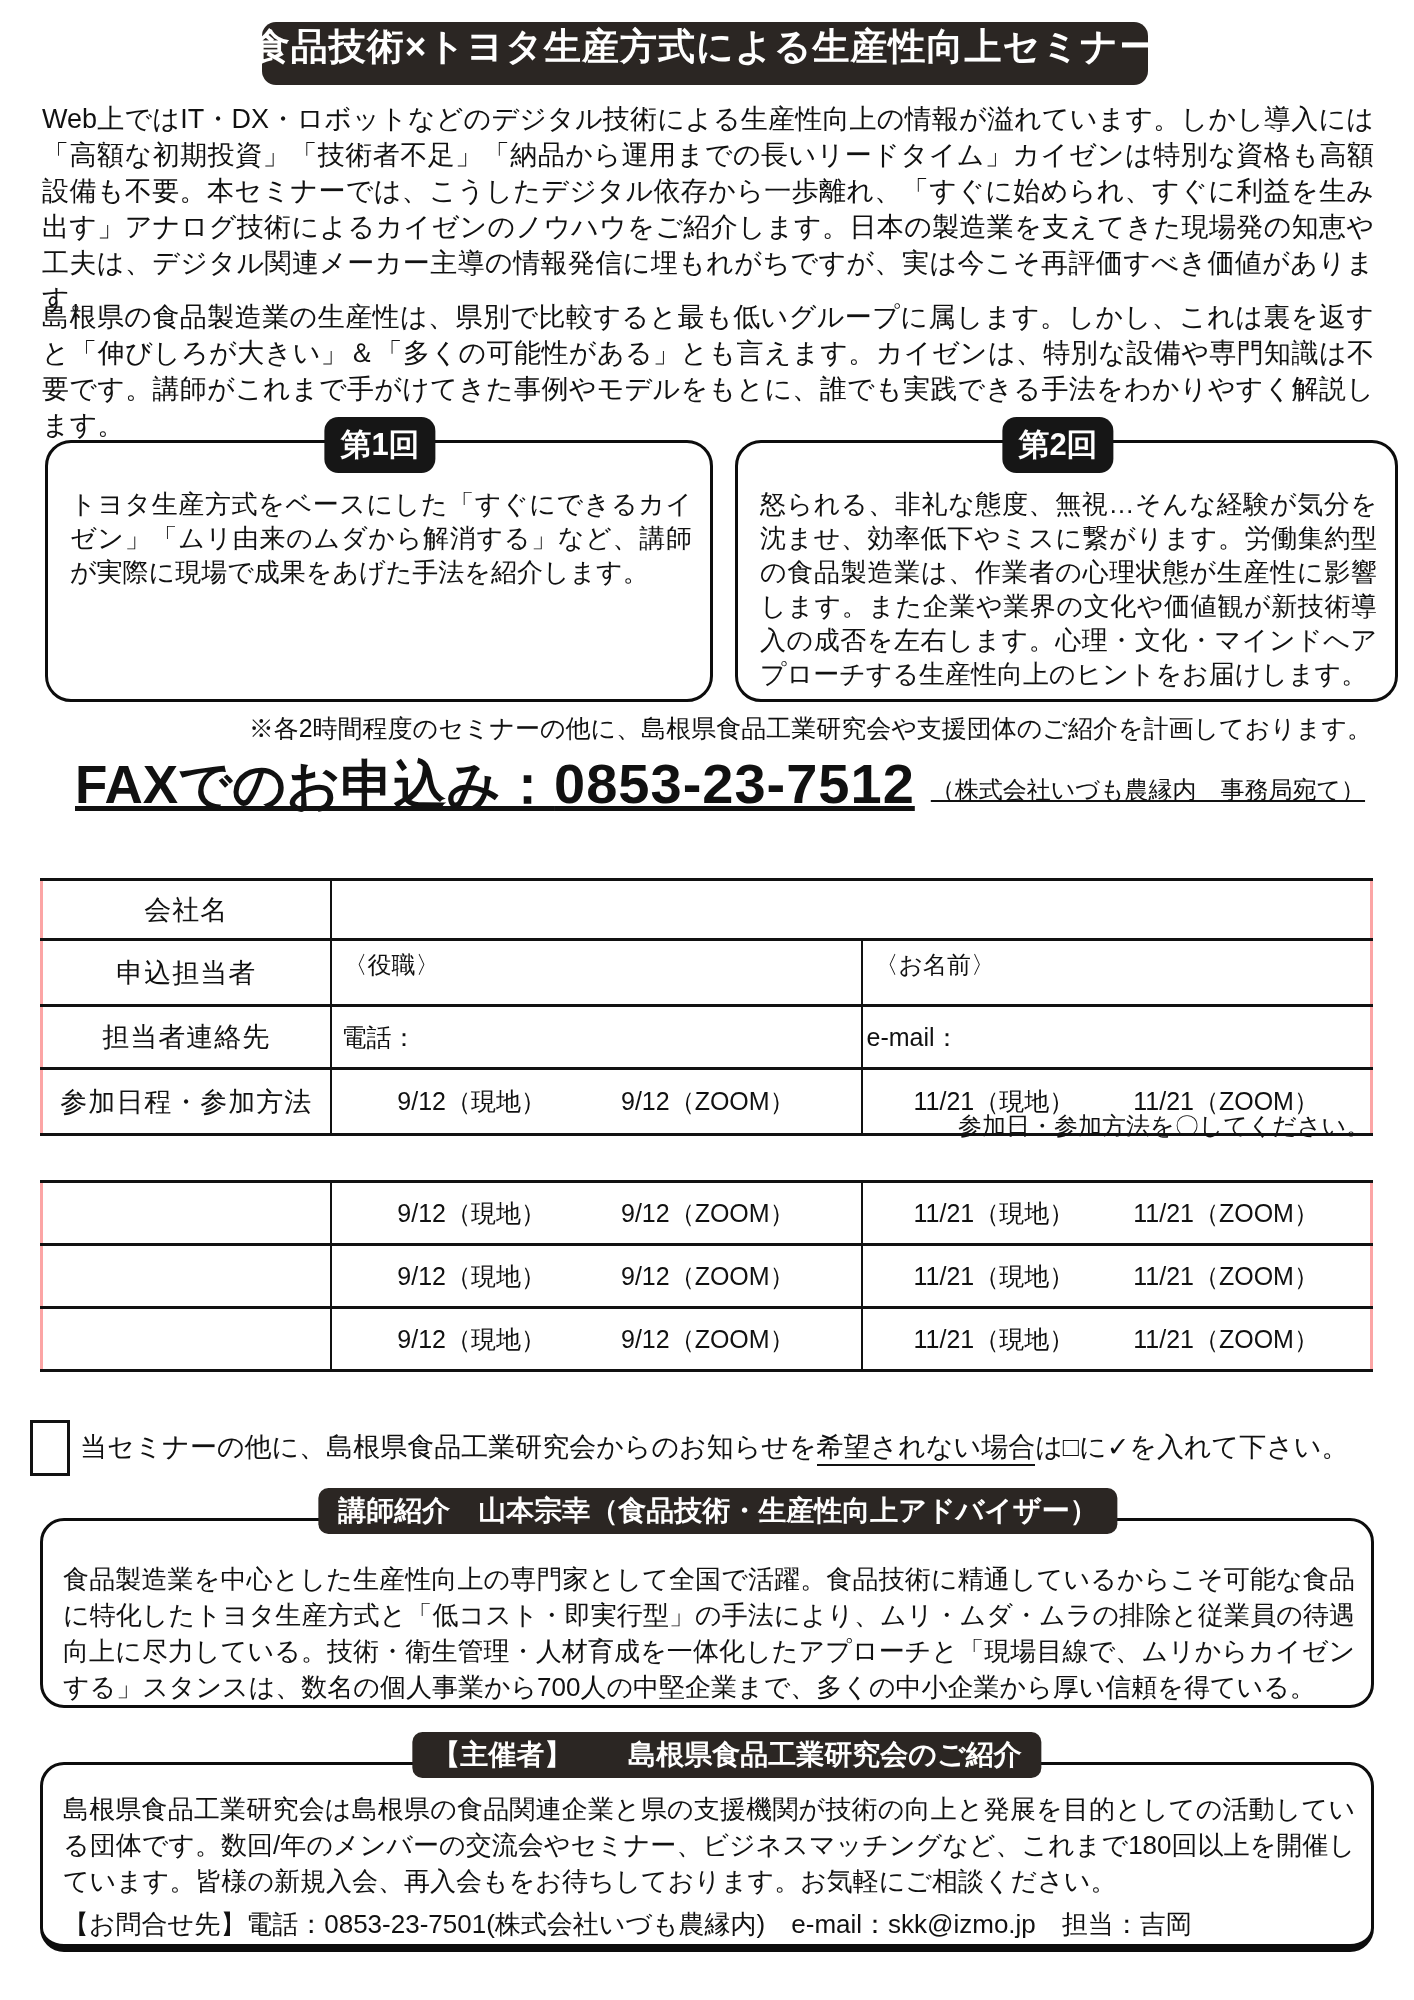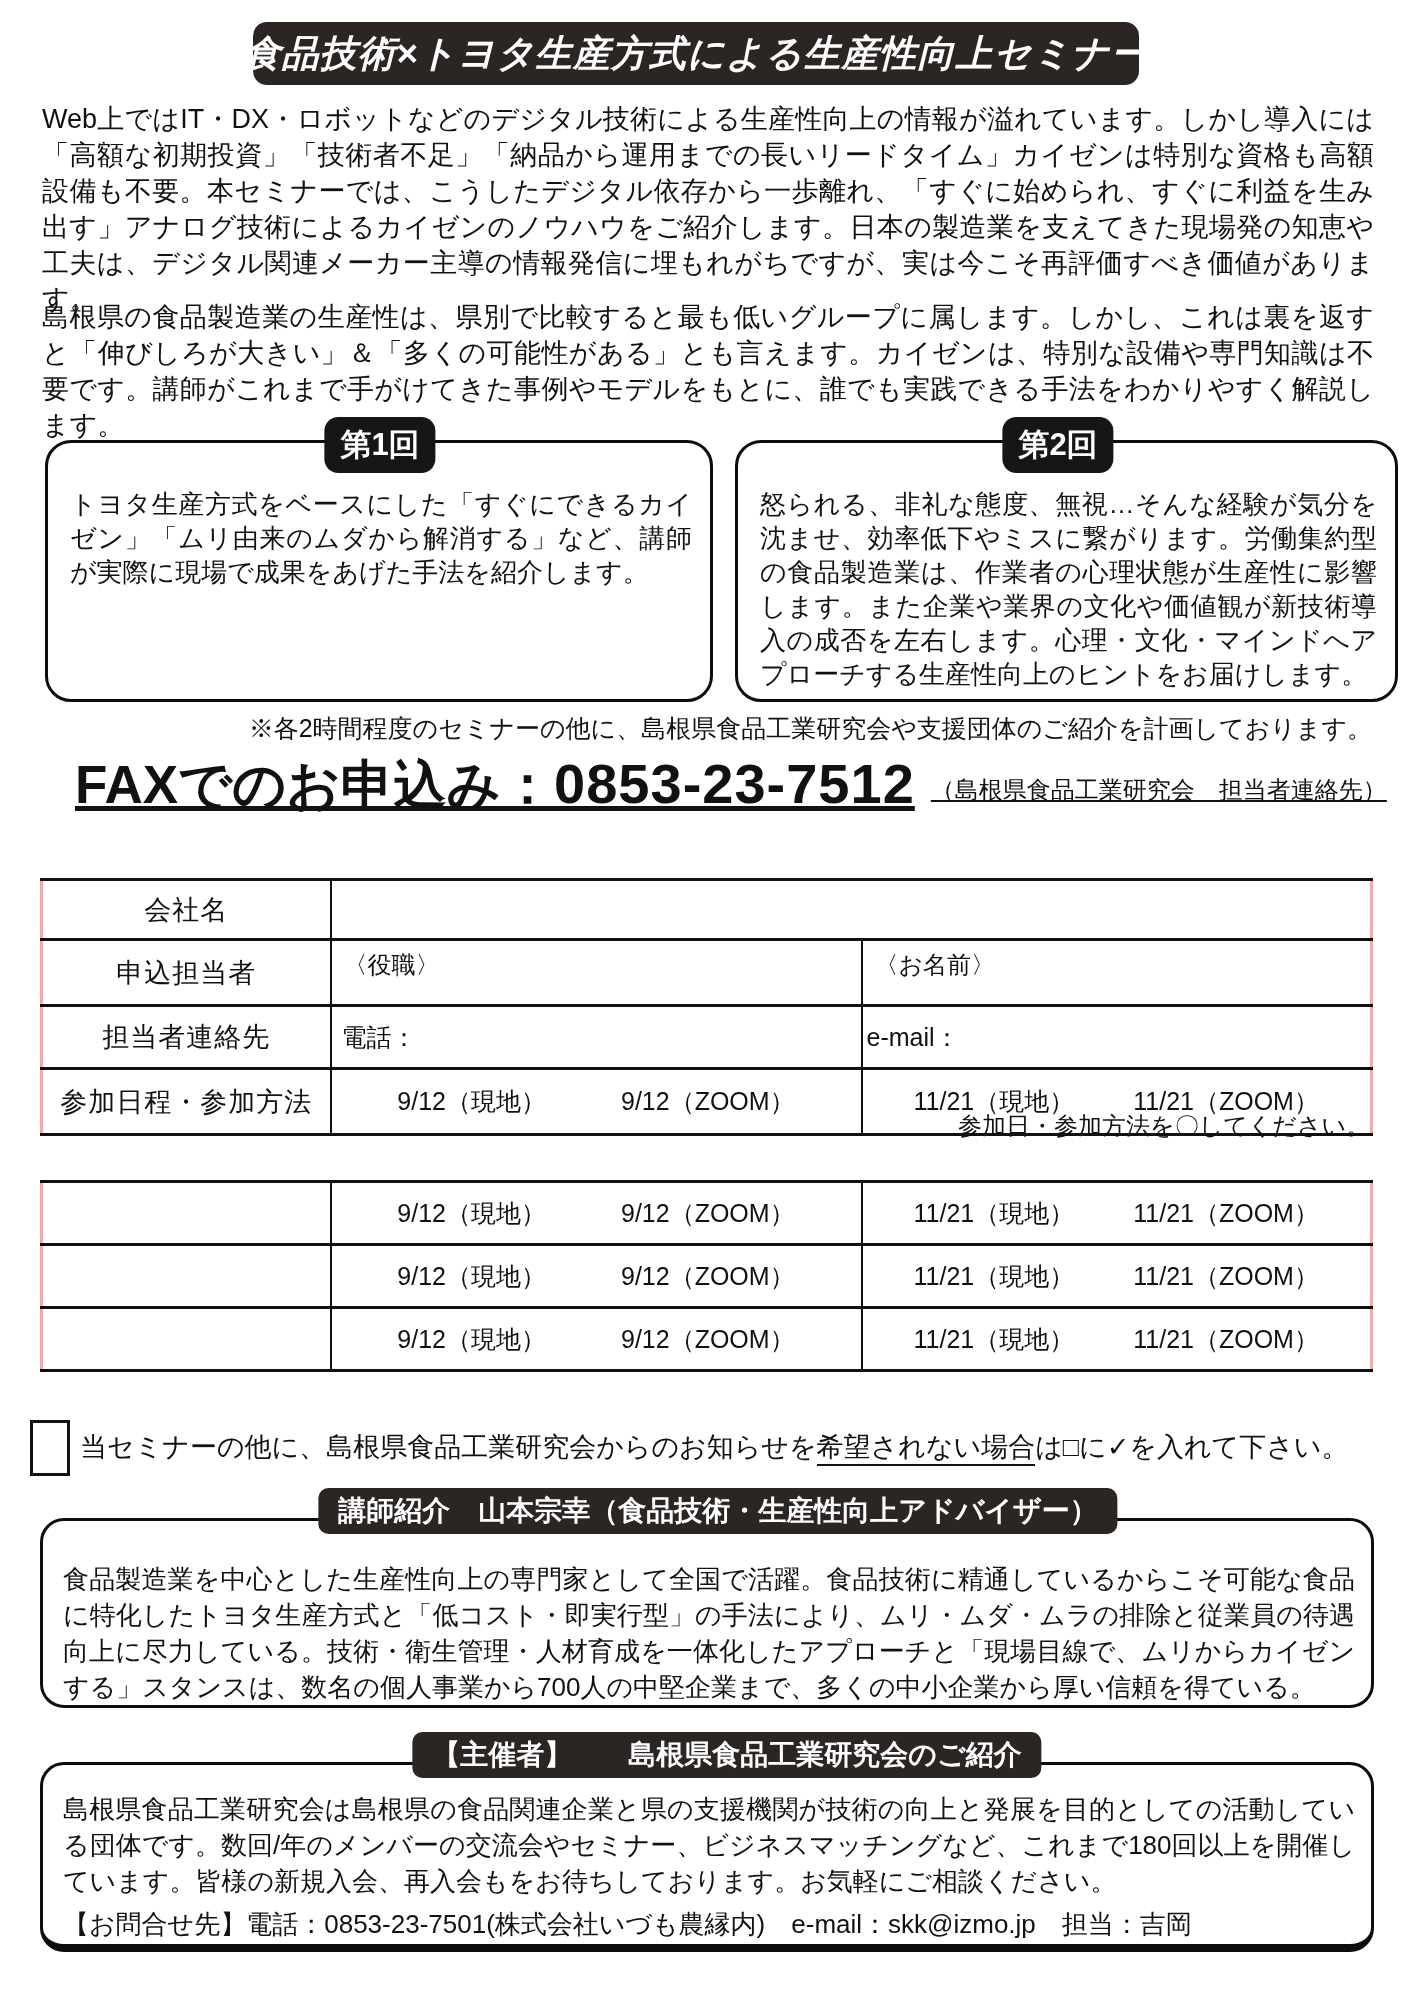--- a/index.html
+++ b/index.html
@@ -4,24 +4,24 @@
 <style>
   html,body{margin:0;padding:0;background:#ffffff;}
   .page{
     position:relative;width:1414px;height:2000px;background:#ffffff;
     font-family:"Liberation Sans", sans-serif;color:#111;overflow:hidden;
   }
   p{margin:0;}
 
   
   .title-banner{
-    position:absolute;left:253px;top:22px;width:886px;height:63px;
+    position:absolute;left:262px;top:22px;width:886px;height:63px;
     background:#2b2623;color:#fff;border-radius:14px;
-    display:flex;align-items:center;justify-content:center;
-    font-size:37px;font-weight:bold;letter-spacing:1px;white-space:nowrap;font-style:italic;
+    display:flex;align-items:flex-start;justify-content:center;
+    font-size:37px;font-weight:bold;letter-spacing:1px;white-space:nowrap;
   }
 
   
   .para{
     position:absolute;left:42px;width:1332px;
     font-size:27px;line-height:36px;text-align:justify;
   }
   #intro1{top:101px;}
   #intro2{top:299px;}
 
@@ -142,21 +142,21 @@
   <div class="session-box" id="box2">
     <div class="session-text">
       <p>怒られる、非礼な態度、無視…そんな経験が気分を沈ませ、効率低下やミスに繋がります。労働集約型の食品製造業は、作業者の心理状態が生産性に影響します。また企業や業界の文化や価値観が新技術導入の成否を左右します。心理・文化・マインドへアプローチする生産性向上のヒントをお届けします。</p>
     </div>
   </div>
 
   <div id="session-note">※各2時間程度のセミナーの他に、島根県食品工業研究会や支援団体のご紹介を計画しております。</div>
 
   <div id="fax-heading">
     <span class="fax-big"><span>FAXでのお申込み：</span><span class="fax-num">0853-23-7512</span></span>
-    <span class="fax-small">（島根県食品工業研究会　担当者連絡先）</span>
+    <span class="fax-small">（株式会社いづも農縁内　事務局宛て）</span>
   </div>
 
   <table class="form-table" id="apply-table">
     <colgroup>
         <col style="width:289px">
         <col style="width:531px">
         <col style="width:510px">
       </colgroup>
     <tbody>
       <tr style="height:60px">

